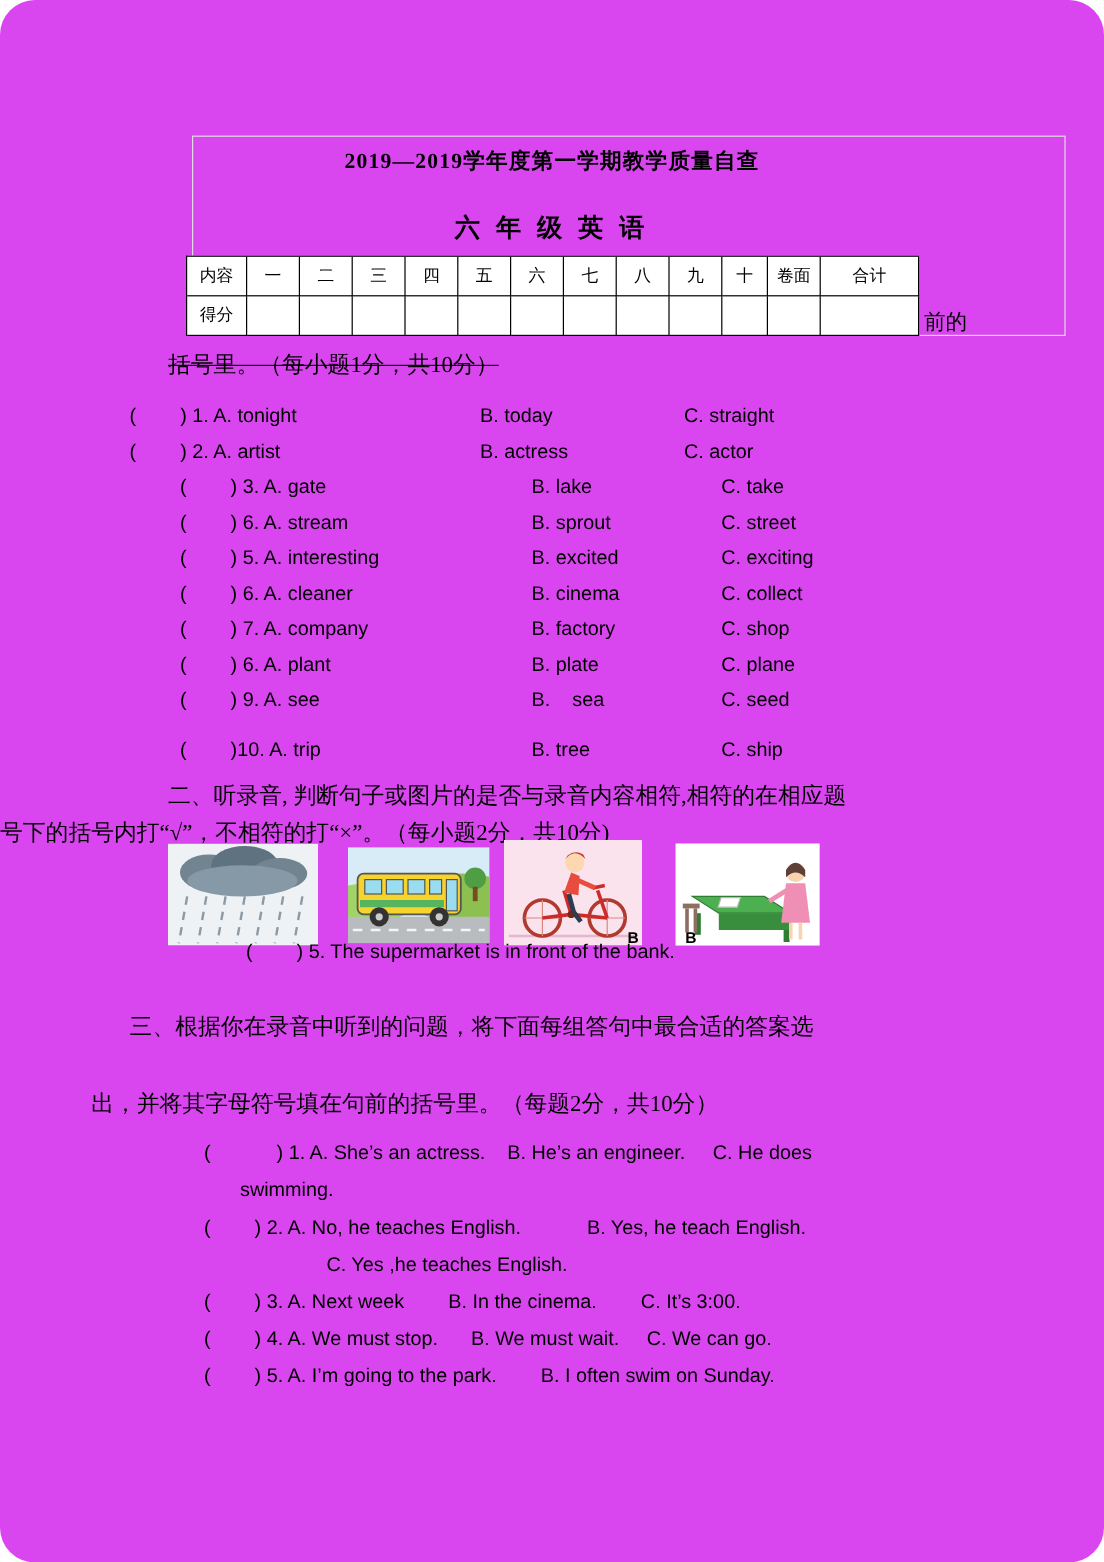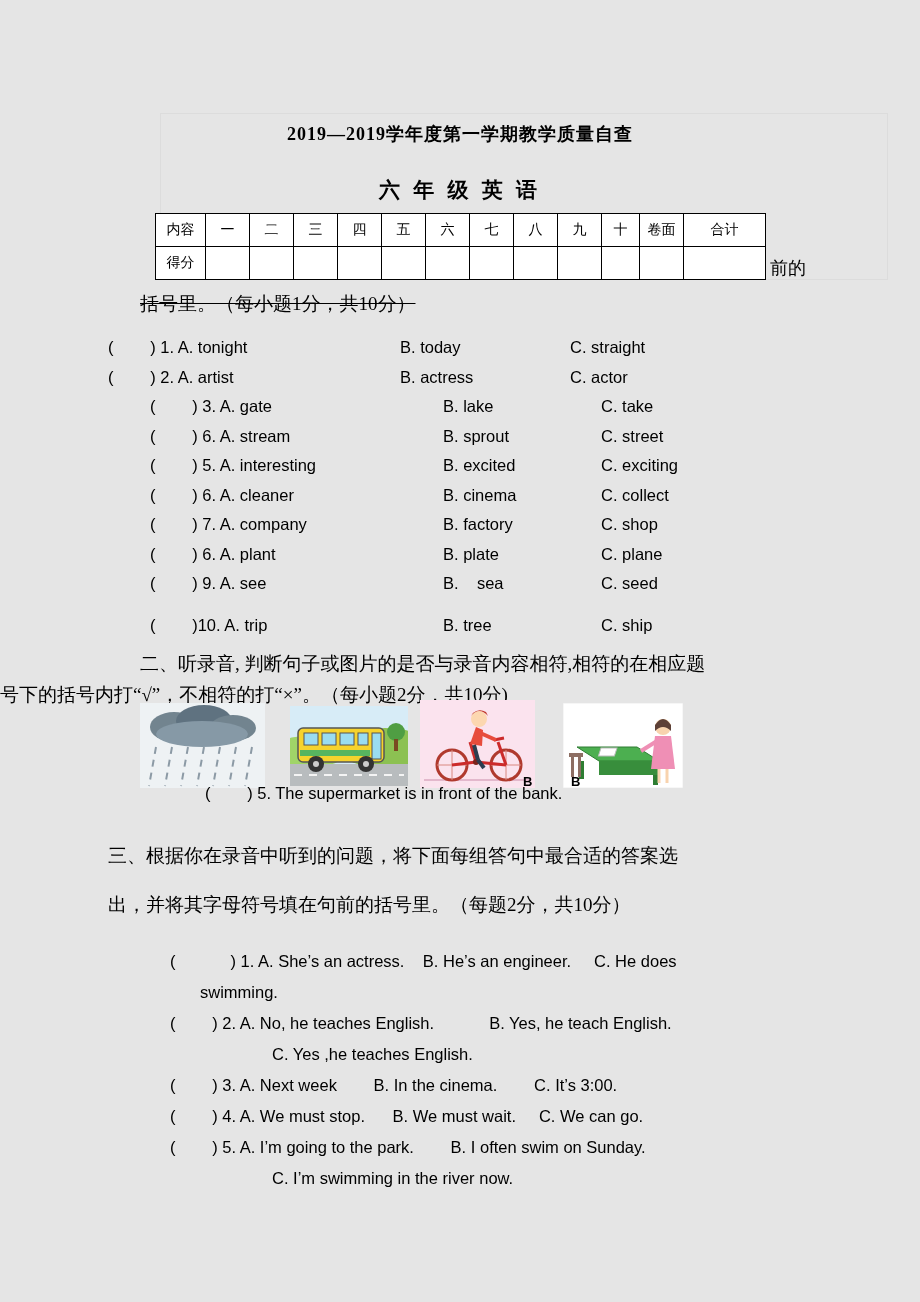--- a/index.html
+++ b/index.html
@@ -1,20 +1,21 @@
 <!DOCTYPE html>
 <html><head>
 <meta charset="utf-8">
 <style>
   * { margin:0; padding:0; box-sizing:border-box; }
   html,body { background:#ffffff; }
   .page {
     position:relative; width:920px; height:1302px; margin:0 auto;
-    background:#e5e5e5; color:#000; overflow:hidden;
+    background:#d946ef; color:#000; overflow:hidden;
     font-family:"Liberation Sans", sans-serif;
+    border-radius:29px;
   }
   .zh { font-family:"Liberation Serif", serif; }
 
   .faint-box {
     position:absolute; left:160px; top:113px; width:728px; height:167px;
     border:1px solid #dcdcdc; pointer-events:none;
   }
 
   .doc-title {
     position:absolute; top:122px; left:0; width:920px; text-align:center;
@@ -62,21 +63,21 @@
   .pics { position:absolute; left:0; top:700px; width:920px; height:95px; }
   .pic { position:absolute; }
   .pic svg { display:block; }
 
   .s2-q5 {
     position:absolute; left:205px; top:784px; font-size:16.5px; white-space:pre;
   }
 
   .s3-head { position:absolute; left:0; top:843px; width:920px; font-size:19px; }
   .s3-head .l1 { padding-left:108px; }
-  .s3-head .l2 { padding-left:108px; margin-top:23px; }
+  .s3-head .l2 { padding-left:76px; margin-top:38px; }
 
   .section3 { position:absolute; left:0; top:946px; width:920px; font-size:16.5px; }
   .s3-line { height:31px; display:flex; align-items:center; white-space:pre; }
   .pl170 { padding-left:170px; }
   .pl200 { padding-left:200px; }
   .pl272 { padding-left:272px; }
 </style>
 </head>
 <body>
 
@@ -281,16 +282,15 @@
   </div>
 
   <div class="section3">
     <div class="s3-line pl170">(            ) 1. A. She’s an actress.    B. He’s an engineer.     C. He does</div>
     <div class="s3-line pl200">swimming.</div>
     <div class="s3-line pl170">(        ) 2. A. No, he teaches English.            B. Yes, he teach English.</div>
     <div class="s3-line pl272">C. Yes ,he teaches English.</div>
     <div class="s3-line pl170">(        ) 3. A. Next week        B. In the cinema.        C. It’s 3:00.</div>
     <div class="s3-line pl170">(        ) 4. A. We must stop.      B. We must wait.     C. We can go.</div>
     <div class="s3-line pl170">(        ) 5. A. I’m going to the park.        B. I often swim on Sunday.</div>
-    <div class="s3-line pl272">C. I’m swimming in the river now.</div>
   </div>
 
 </div>
 
 </body></html>

